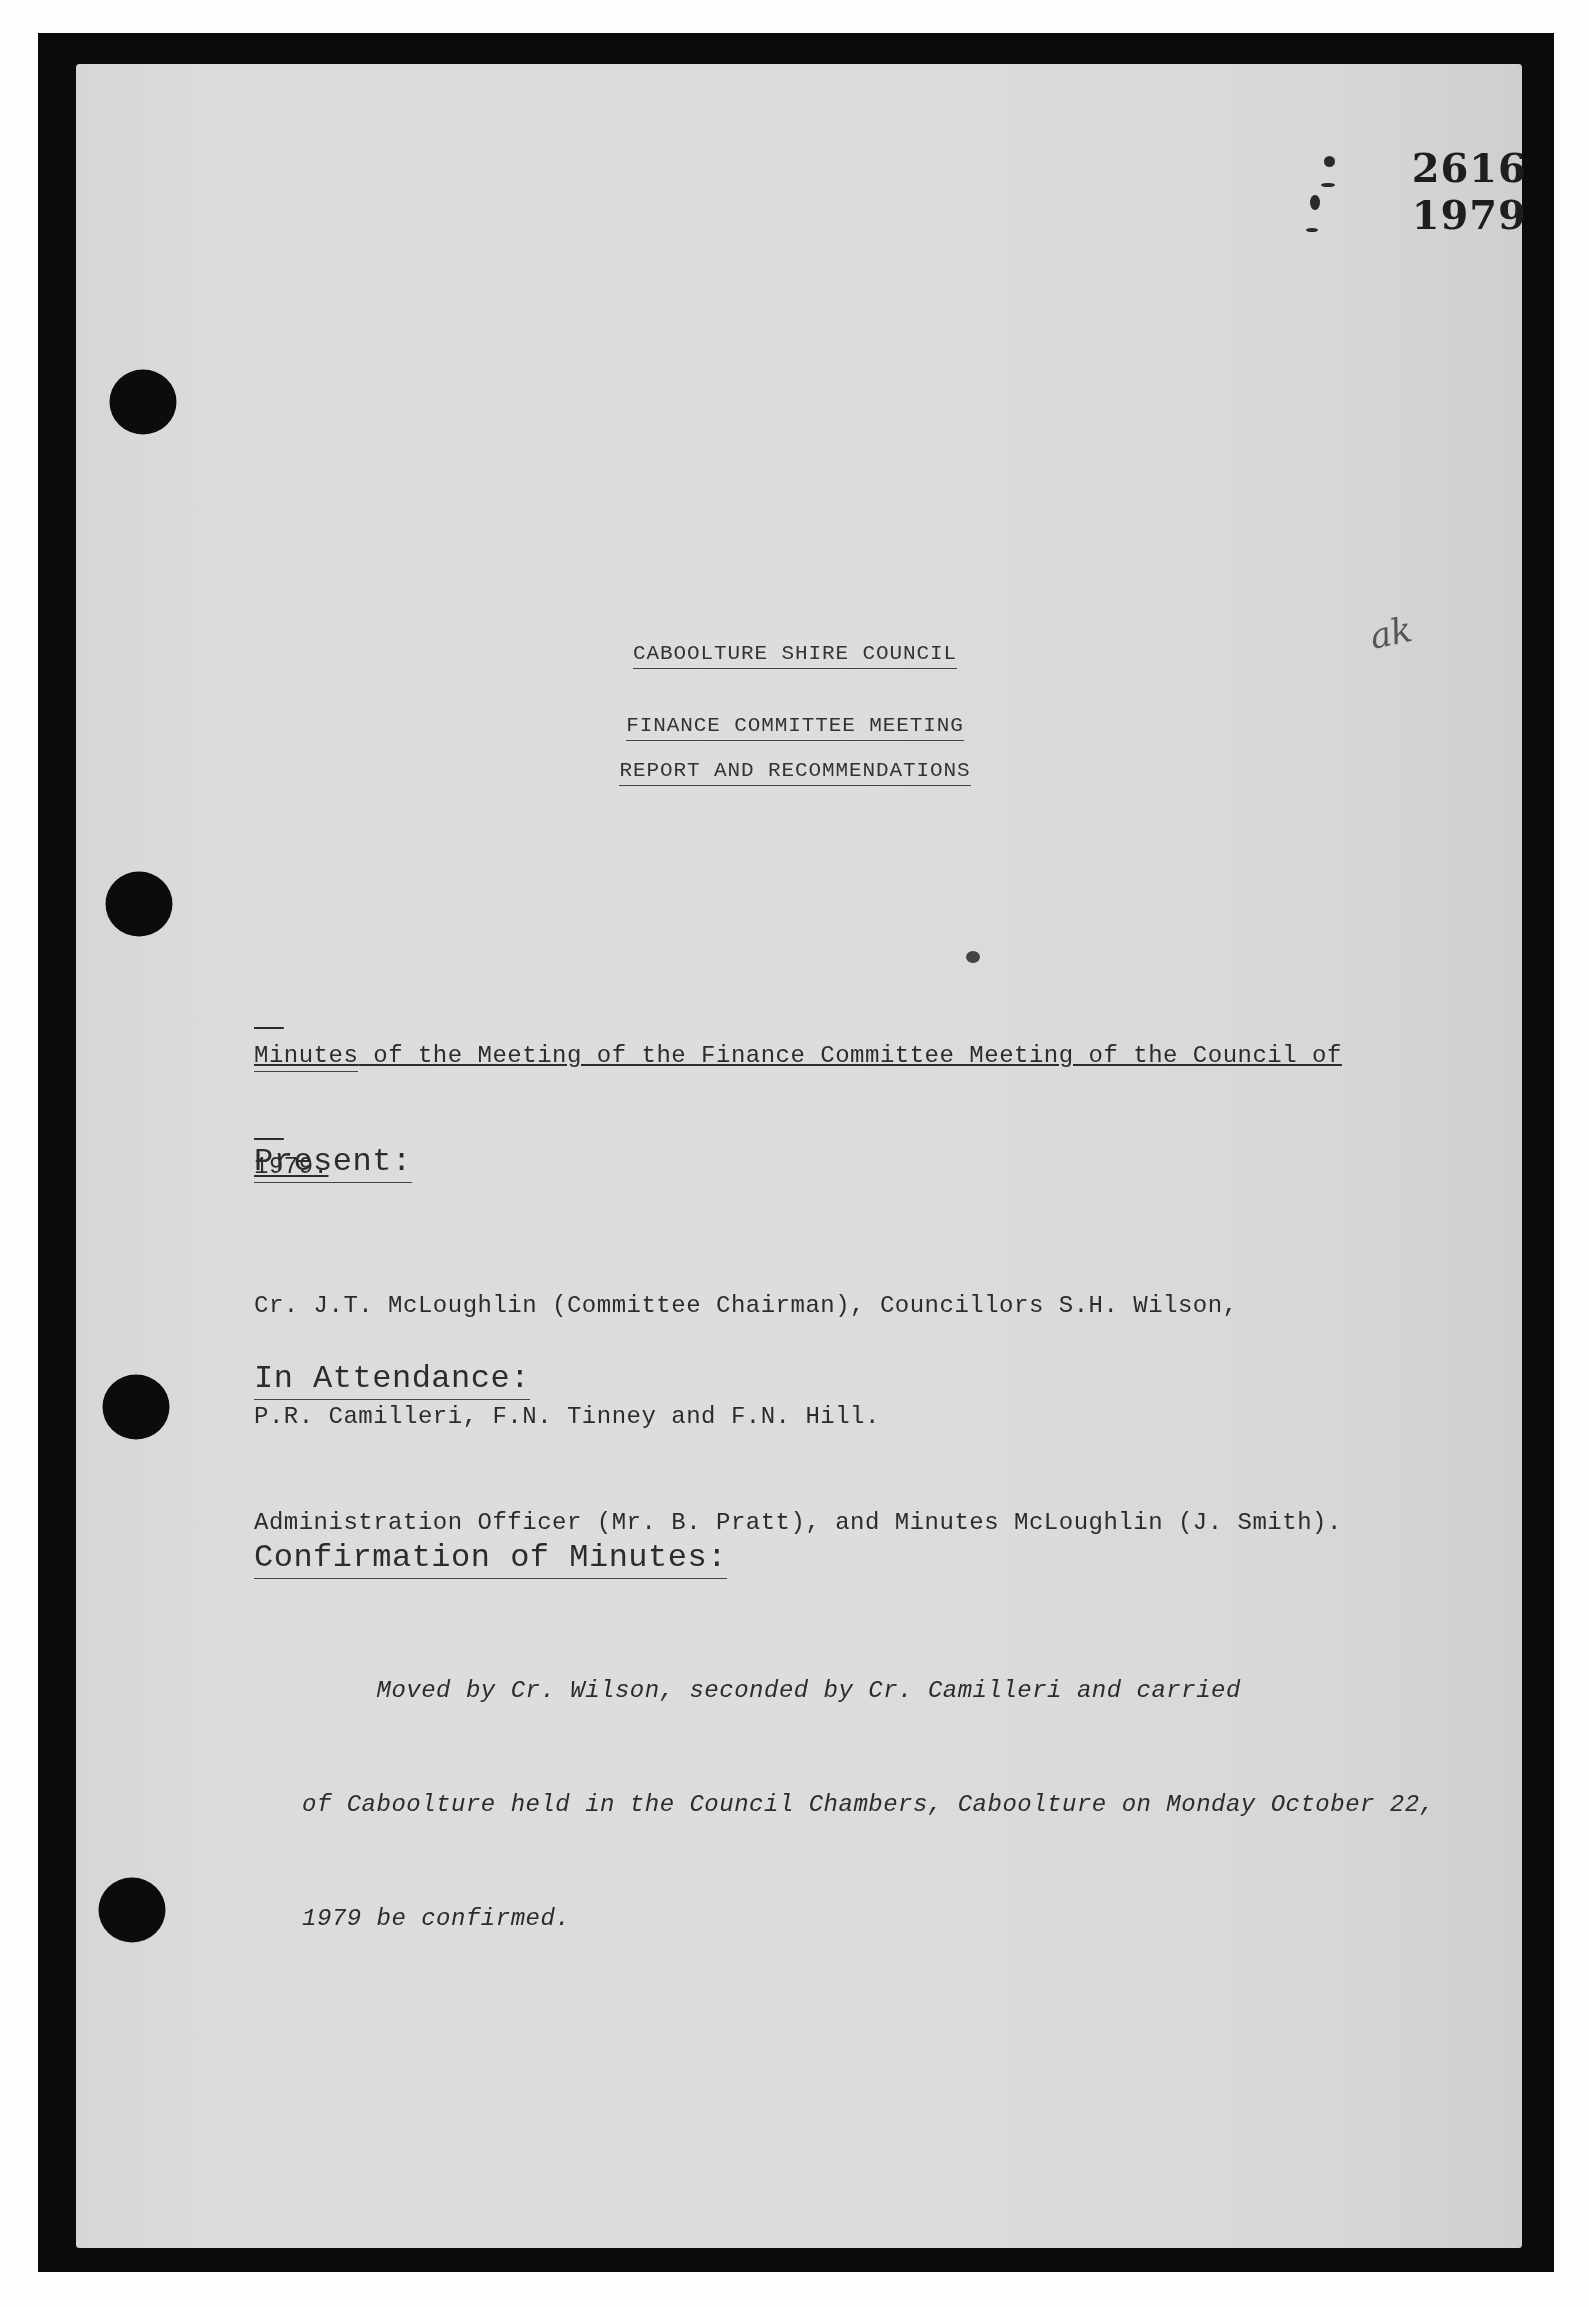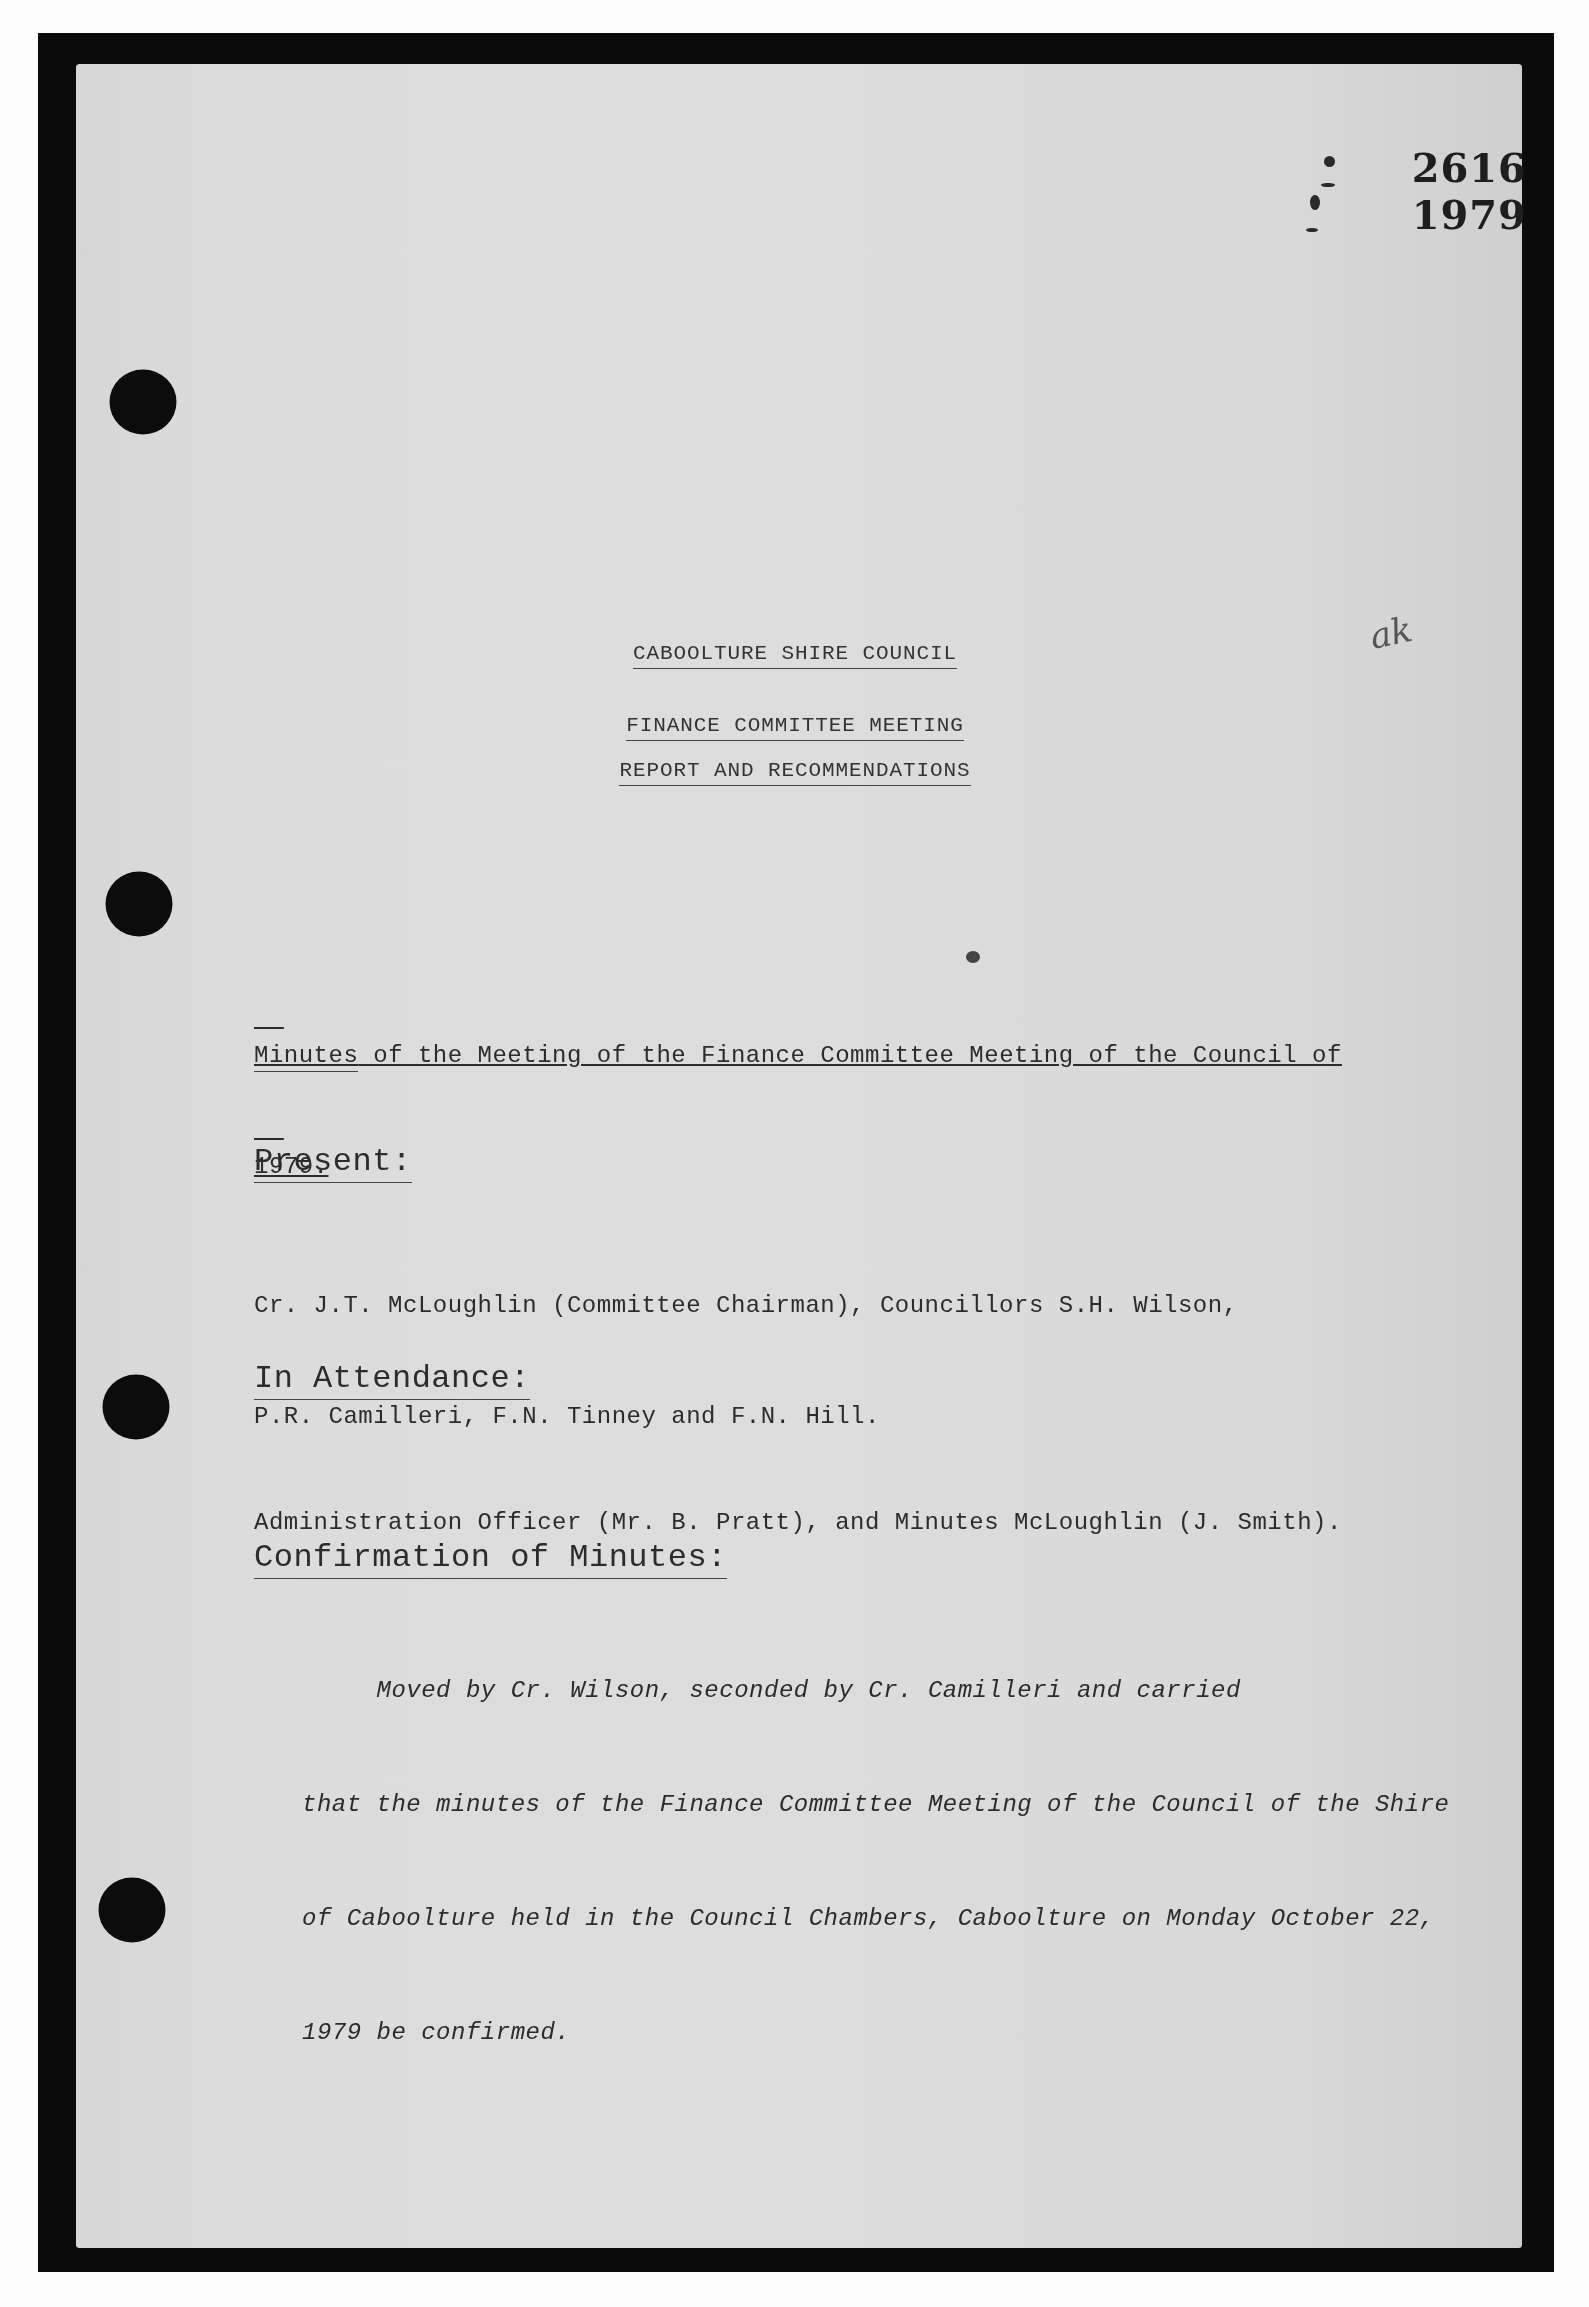--- a/index.html
+++ b/index.html
@@ -87,17 +87,16 @@
 </div>
 
 <div class="heading" style="top:1360px;"><span>In Attendance:</span></div>
 <div class="text" style="top:1430px;">
   <div>Administration Officer (Mr. B. Pratt), and Minutes McLoughlin (J. Smith).</div>
 </div>
 
 <div class="heading" style="top:1539px;"><span>Confirmation of Minutes:</span></div>
 <div class="text italic" style="top:1596px; line-height:38px;">
   <div>     Moved by Cr. Wilson, seconded by Cr. Camilleri and carried</div>
-  <div>that the minutes of the Finance Committee Meeting of the Council of the Shire</div>
   <div>of Caboolture held in the Council Chambers, Caboolture on Monday October 22,</div>
   <div>1979 be confirmed.</div>
 </div>
 
 
 </body></html>

